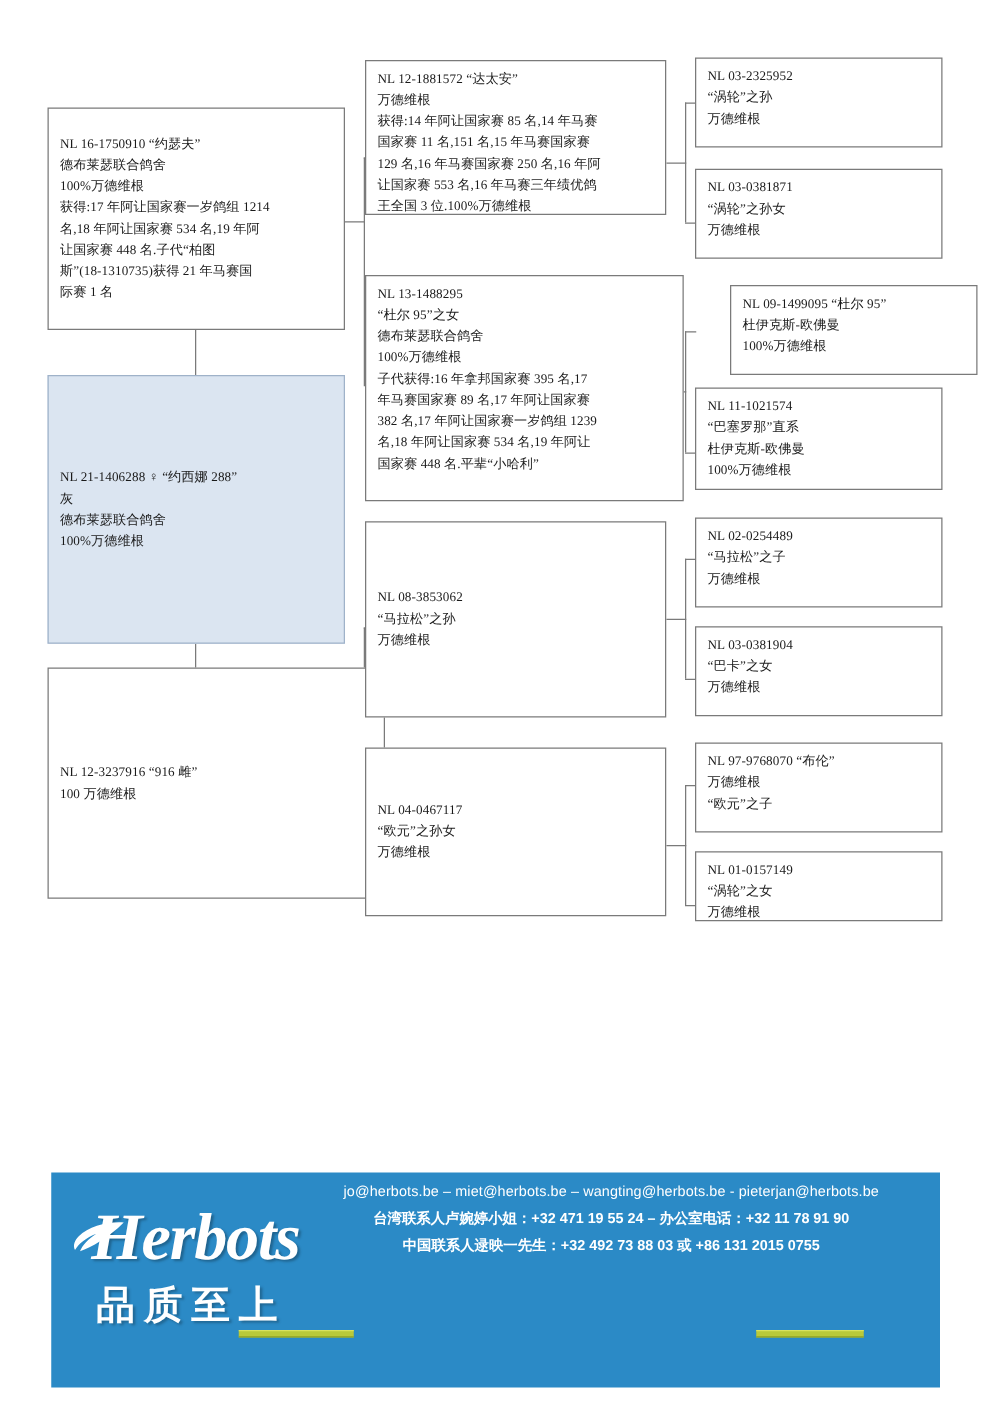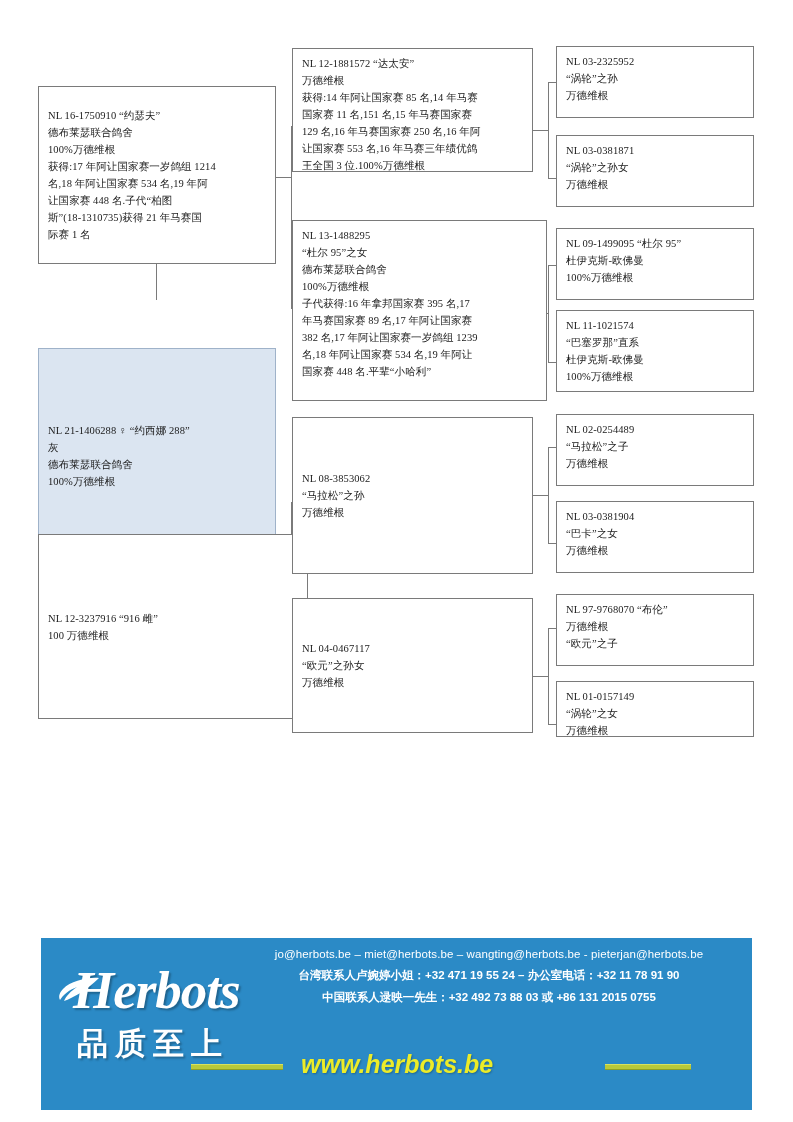--- a/index.html
+++ b/index.html
@@ -32,21 +32,20 @@
     font-size: 10.5px;
     line-height: 1.62;
     color: #1a1a1a;
     letter-spacing: 0.1px;
     white-space: pre-line;
     overflow: hidden;
   }
   .box.highlight {
     background: #dbe5f1;
     border-color: #9fb2c9;
-    margin-top: 48px;
   }
   .box.vcenter {
     display: flex;
     flex-direction: column;
     justify-content: center;
   }
 
   
   .conn {
     position: absolute;
@@ -234,21 +233,21 @@
 万德维根</div>
 
   <div class="box" style="left:556px; top:46px; width:198px; height:72px;">NL 03-2325952
 “涡轮”之孙
 万德维根</div>
 
   <div class="box" style="left:556px; top:135px; width:198px; height:72px;">NL 03-0381871
 “涡轮”之孙女
 万德维根</div>
 
-  <div class="box" style="left:556px; top:228px; width:198px; height:72px;">NL 09-1499095    “杜尔 95”
+  <div class="box" style="left:584px; top:228px; width:198px; height:72px;">NL 09-1499095    “杜尔 95”
 杜伊克斯-欧佛曼
 100%万德维根</div>
 
   <div class="box" style="left:556px; top:310px; width:198px; height:82px;">NL  11-1021574
 “巴塞罗那”直系
 杜伊克斯-欧佛曼
 100%万德维根</div>
 
   <div class="box" style="left:556px; top:414px; width:198px; height:72px;">NL  02-0254489
 “马拉松”之子
@@ -278,19 +277,18 @@
 
     <div class="banner-contact">
       <div class="line1">jo@herbots.be – miet@herbots.be – wangting@herbots.be - pieterjan@herbots.be</div>
       <div>台湾联系人卢婉婷小姐：+32 471 19 55 24 – 办公室电话：+32 11 78 91 90</div>
       <div>中国联系人逯映一先生：+32 492 73 88 03 或 +86 131 2015 0755</div>
     </div>
 
 
     <div class="banner-url-row">
       <div class="rule left"></div>
-      <div class="banner-url">www.herbots.be</div>
       <div class="rule right"></div>
     </div>
 
   </div>
 
 </div>
 
 </body></html>

